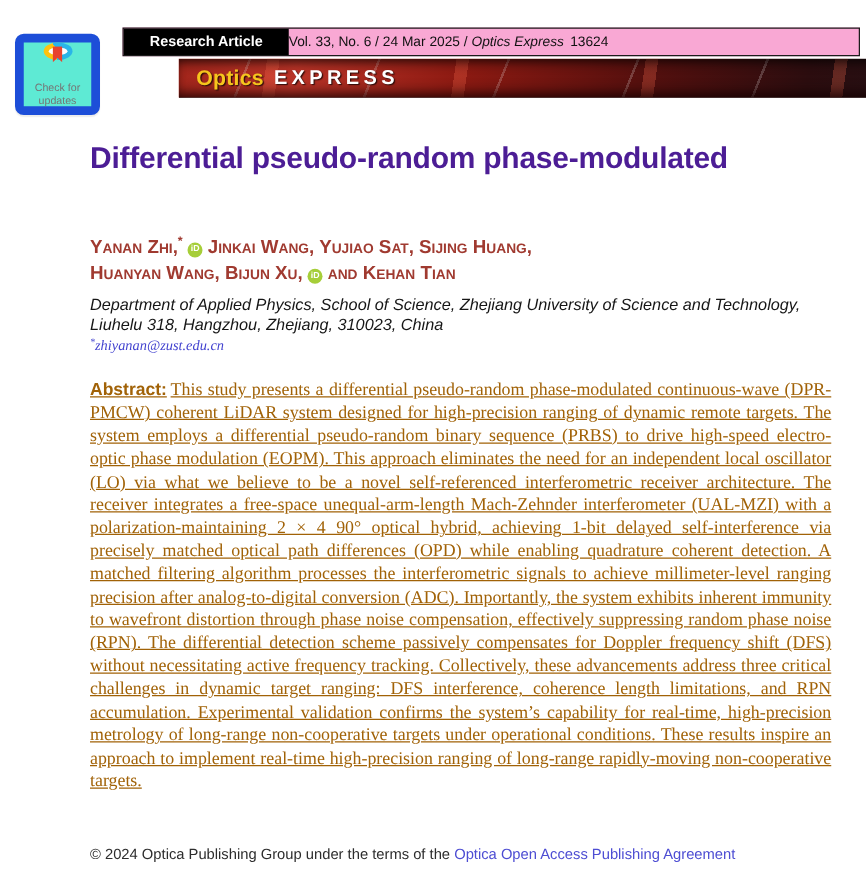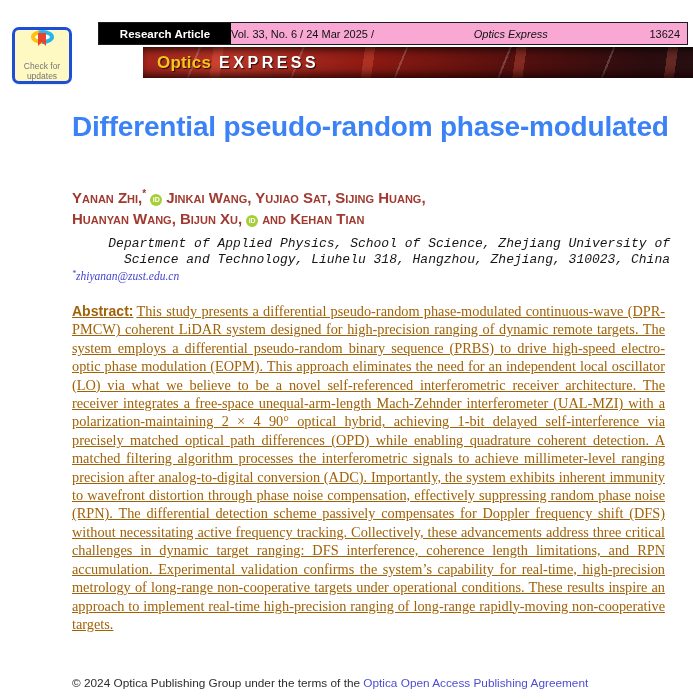--- a/index.html
+++ b/index.html
@@ -4,39 +4,39 @@
 <style>
   html,body{margin:0;padding:0;background:#fff;}
   .page{
     position:relative;width:693px;height:700px;background:#ffffff;
     font-family:"Liberation Sans",sans-serif;overflow:hidden;
   }
 
   
   .crossmark{
     position:absolute;left:12px;top:27px;width:54px;height:51px;
-    border:3px solid #1d4ed8;border-radius:7px;background:#fef9c3;
+    border:7px solid #1d4ed8;border-radius:7px;background:#5eead4;
     display:flex;flex-direction:column;align-items:center;justify-content:center;
     gap:18px;cursor:pointer;box-shadow:0 1px 1px rgba(0,0,0,.08);
   }
   .cm-logo{position:relative;width:23px;height:23px;border-radius:50%;
     background:conic-gradient(from 185deg,#ffc20e 0 140deg,#2ab5e8 140deg 360deg);}
   .cm-logo::after{content:"";position:absolute;inset:4px;background:#fdfdfd;border-radius:50%;z-index:0;}
   .cm-ribbon{position:absolute;left:7.5px;top:3px;width:8px;height:13px;background:#e8432e;z-index:1;
     clip-path:polygon(0 0,100% 0,100% 100%,50% 70%,0 100%);}
   .cm-text{font-size:8.5px;line-height:9.5px;color:#757575;text-align:center;}
 
   
   .headbar{
     position:absolute;left:98px;top:22px;width:590px;height:23px;
     border:1.5px solid #1c1c1c;background:#f9a8d4;display:flex;align-items:stretch;box-sizing:border-box;
   }
   .ra-box{background:#000;color:#fff;font-weight:700;font-size:11.5px;
     width:132px;display:flex;align-items:center;justify-content:center;}
-  .cite{flex:1;display:flex;align-items:center;justify-content:space-between;
+  .cite{flex:1;display:flex;align-items:center;justify-content:flex-start;
     font-size:11px;color:#111;padding-right:7px;white-space:pre;}
   .cite i{font-style:italic;}
   .cite .pgs{margin-left:5px;}
 
   
   .banner{
     position:absolute;left:95px;top:47px;width:590px;height:31px;
     display:flex;align-items:center;overflow:hidden;
     background:
       repeating-linear-gradient(112deg,rgba(255,255,255,0) 0 52px,rgba(255,255,255,.20) 52px 54px,rgba(255,255,255,0) 54px 96px),
@@ -50,36 +50,36 @@
     text-shadow:1px 1px 1px rgba(0,0,0,.75);letter-spacing:.2px;
   }
   .brand-express{
     color:#ffffff;font-size:16px;font-weight:700;letter-spacing:3.5px;margin-left:8px;
     text-shadow:1px 1px 1px rgba(0,0,0,.75);
   }
 
   
   .title{
     position:absolute;left:72px;top:112px;width:600px;
-    font-size:28px;font-weight:700;line-height:29.5px;color:#3b82f6;letter-spacing:-0.2px;
+    font-size:24px;font-weight:700;line-height:29.5px;color:#4c1d95;letter-spacing:-0.2px;
   }
   .authors{
     position:absolute;left:72px;top:183px;width:600px;
     font-size:15px;font-weight:700;font-variant:small-caps;color:#a03a30;line-height:21px;
   }
   .authors sup{font-size:10px;font-variant:normal;vertical-align:6px;}
   .orcid{
     display:inline-flex;width:12px;height:12px;border-radius:50%;background:#a6ce39;
     color:#fff;font-size:7px;font-weight:700;font-variant:normal;
     align-items:center;justify-content:center;margin:0 4px 0 4px;vertical-align:1px;cursor:pointer;
   }
   .affil{
     position:absolute;left:72px;top:236px;width:598px;
-    font-family:Liberation Mono, monospace;font-style:italic;
-    font-size:13px;line-height:16px;color:#161616;text-align:right;
+    font-family:Liberation Sans, sans-serif;font-style:italic;
+    font-size:13px;line-height:16px;color:#161616;
   }
   .email{
     position:absolute;left:72px;top:269px;
     font-family:"Liberation Serif",serif;font-style:italic;
     font-size:11.5px;color:#4343cf;cursor:pointer;
   }
   .email sup{font-size:8px;vertical-align:4px;}
 
   
   .abstract{

